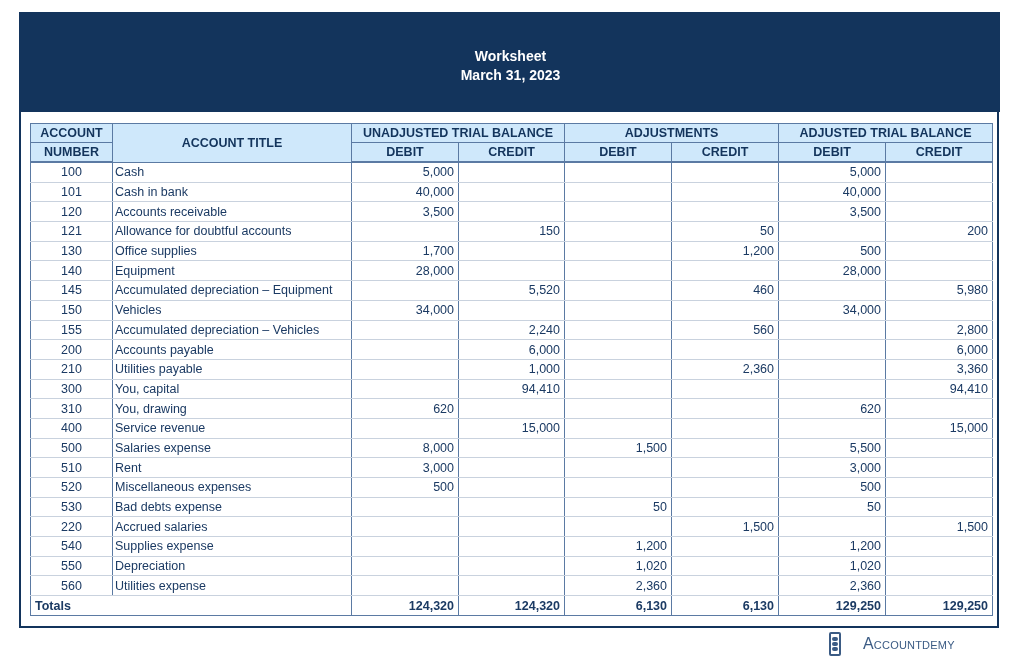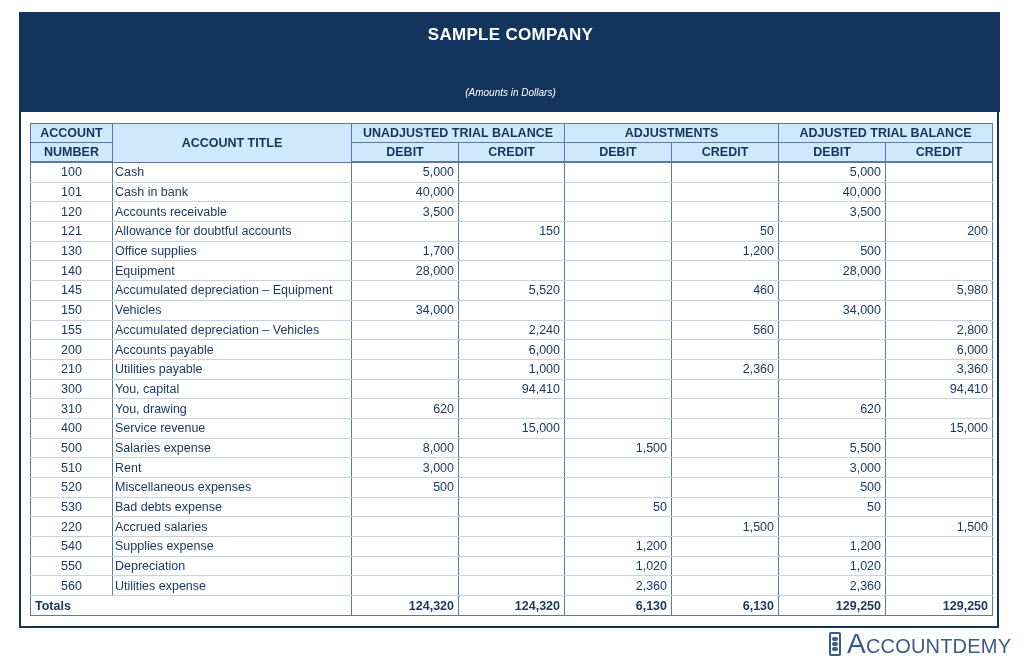--- a/index.html
+++ b/index.html
@@ -23,29 +23,29 @@
     td.num { text-align: right; }
     td.acct { text-align: center; }
     td.title { text-align: left; padding-left: 2px; }
     tr.totals td { font-weight: bold; border-top: 1px solid #5b7aa3; border-bottom: 1px solid #5b7aa3; height: 19px; text-align: right; }
     tr.totals td.lbl { text-align: left; }
     thead tr:last-child th { border-bottom: 2px solid #5b7aa3; }
     .logo { position: absolute; left: 829px; top: 630px; height: 28px; display: flex; align-items: center; }
     .logo .icon { width: 12px; height: 24px; border: 2px solid #3b5b84; border-radius: 2px; box-sizing: border-box;
                   display: flex; flex-direction: column; justify-content: space-around; align-items: center; padding: 2px 0; }
     .logo .icon span { display: block; width: 6px; height: 4px; background: #3b5b84; border-radius: 2px; }
-    .logo .word { margin-left: 6px; font-size: 28px; color: #3b5b84; letter-spacing: 0.2px; font-variant: small-caps; }
+    .logo .word { margin-left: 22px; font-size: 16px; color: #3b5b84; letter-spacing: 0.2px; font-variant: small-caps; }
   </style>
 </head>
 <body>
 
 <div class="frame">
   <div class="banner">
-    <div class="t1">SAMPLE COMPANY</div>
-    <div class="t4">(Amounts in Dollars)</div>
+    <div class="t2">Worksheet</div>
+    <div class="t3">March 31, 2023</div>
   </div>
 
   <div class="tblwrap">
     <table>
       <colgroup>
         <col style="width:82px">
           <col style="width:239px">
         <col style="width:107px">
           <col style="width:106px">
         <col style="width:107px">

